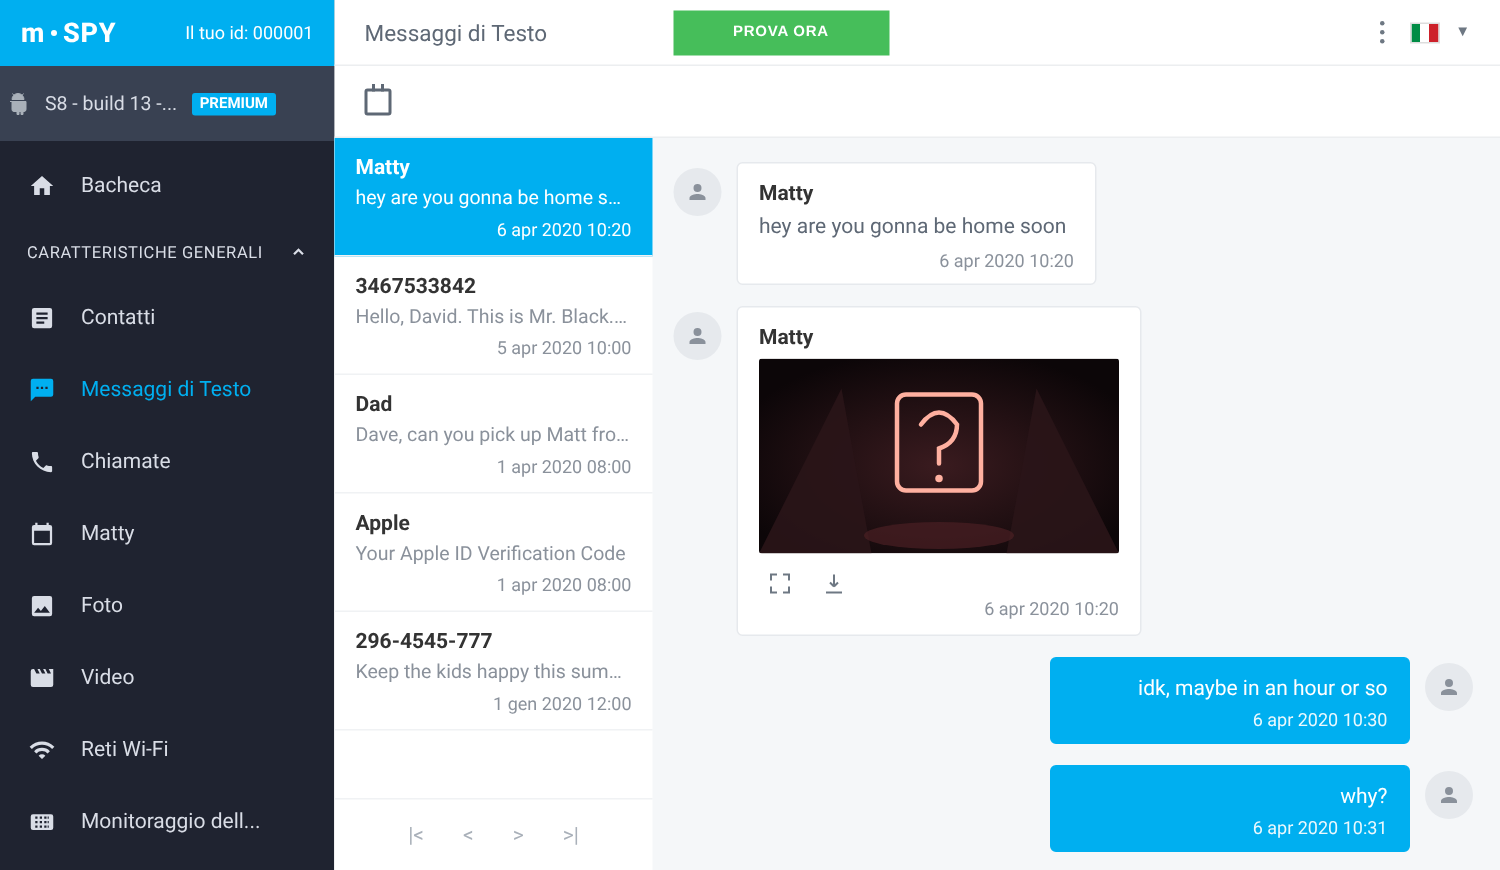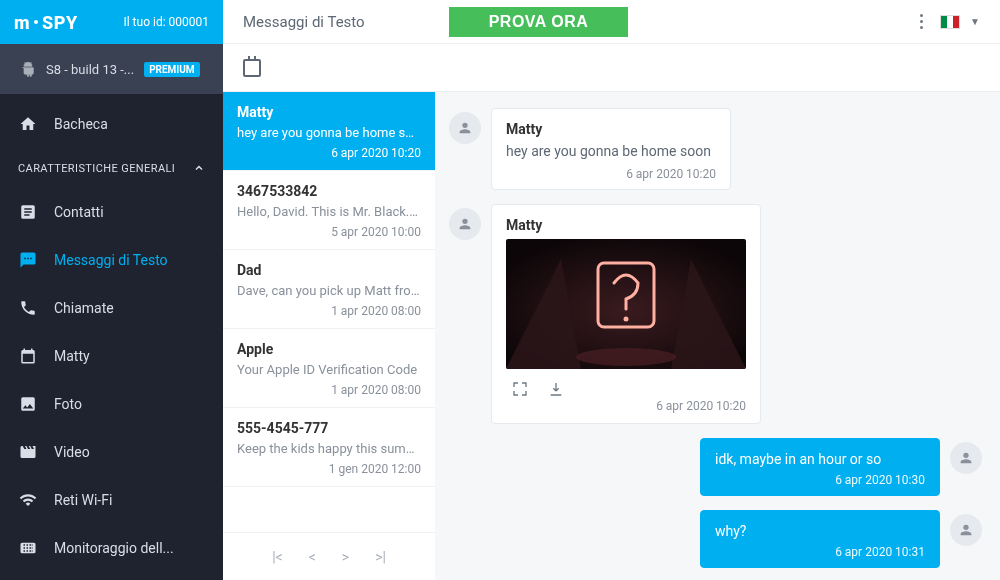--- a/index.html
+++ b/index.html
@@ -5,35 +5,35 @@
 * { box-sizing: border-box; margin: 0; padding: 0; }
 html, body { width: 1000px; height: 580px; overflow: hidden; font-family: -apple-system, BlinkMacSystemFont, "Segoe UI", Roboto, Arial, sans-serif; }
 .app { display: flex; width: 100%; height: 100%; }
 
 
 .sidebar { width: 223px; background: #1f2330; color: #fff; display: flex; flex-direction: column; flex-shrink: 0; }
 .sidebar-top { background: #00aff0; height: 44px; display: flex; align-items: center; padding: 0 14px; }
 .logo { font-weight: 800; font-size: 18px; letter-spacing: 0.5px; display: flex; align-items: center; gap: 2px; }
 .logo .dot { width: 4px; height: 4px; background: #fff; border-radius: 50%; display: inline-block; margin: 0 2px; }
 .user-id { margin-left: auto; font-size: 12px; text-align: center; }
-.device-bar { background: #394152; height: 50px; display: flex; align-items: center; padding: 0 20px; gap: 10px; font-size: 13px; color: #d9dde6; }
+.device-bar { background: #394152; height: 50px; display: flex; align-items: center; padding: 0 4px; gap: 10px; font-size: 13px; color: #d9dde6; }
 .device-bar .badge { background: #00aff0; color: #fff; font-size: 10px; padding: 2px 5px; border-radius: 2px; font-weight: 700; }
 .nav { flex: 1; overflow-y: auto; padding-top: 6px; }
 .nav-item { display: flex; align-items: center; gap: 16px; padding: 0 18px; height: 48px; font-size: 14px; color: #d9dde6; cursor: pointer; }
 .nav-item.active { color: #00aff0; }
 .nav-item .ico { width: 20px; height: 20px; display: flex; align-items: center; justify-content: center; flex-shrink: 0; }
 .nav-section { display: flex; align-items: center; padding: 0 18px; height: 40px; font-size: 11px; font-weight: 400; letter-spacing: 0.4px; color: #d9dde6; text-transform: uppercase; cursor: pointer; }
 .nav-section .chev { margin-left: auto; }
 .nav-label { white-space: nowrap; overflow: hidden; text-overflow: ellipsis; }
 
 
 .main { flex: 1; display: flex; flex-direction: column; background: #fff; min-width: 0; }
 .topbar { height: 44px; border-bottom: 1px solid #eceef0; display: flex; align-items: center; padding: 0 20px; gap: 14px; }
 .page-title { font-size: 15px; color: #5e6875; font-weight: 400; }
-.cta { margin-left: auto; background: #46be5a; color: #fff; font-weight: 700; font-size: 16px; letter-spacing: 0.5px; border: none; height: 30px; padding: 0 40px; cursor: pointer; }
+.cta { margin-left: auto; background: #46be5a; color: #fff; font-weight: 700; font-size: 10px; letter-spacing: 0.5px; border: none; height: 30px; padding: 0 40px; cursor: pointer; }
 .tb-right { margin-left: auto; display: flex; align-items: center; gap: 10px; }
 .flag { width: 20px; height: 14px; display: inline-block; background: linear-gradient(to right, #008C45 33.3%, #fff 33.3%, #fff 66.6%, #CD212A 66.6%); border: 1px solid #ddd; }
 .dots { width: 18px; height: 18px; display: flex; flex-direction: column; align-items: center; justify-content: center; gap: 3px; cursor: pointer; }
 .dots span { width: 3px; height: 3px; background: #6e7883; border-radius: 50%; }
 .caret-down { font-size: 10px; color: #6e7883; }
 
 .toolbar { height: 48px; display: flex; align-items: center; padding: 0 20px; border-bottom: 1px solid #eceef0; }
 .cal-icon { width: 18px; height: 18px; border: 2px solid #5e6875; border-radius: 2px; position: relative; cursor: pointer; }
 .cal-icon::before, .cal-icon::after { content: ''; position: absolute; top: -5px; width: 2px; height: 5px; background: #5e6875; }
 .cal-icon::before { left: 3px; } .cal-icon::after { right: 3px; }
@@ -56,21 +56,21 @@
 
 .messages { flex: 1; overflow-y: auto; padding: 16px 18px 0 14px; position: relative; min-width: 0; }
 .msg-row { display: flex; align-items: flex-start; gap: 10px; margin-bottom: 14px; }
 .msg-row.sent { flex-direction: row-reverse; }
 .avatar { width: 32px; height: 32px; border-radius: 50%; background: #e6e9ed; display: flex; align-items: center; justify-content: center; color: #8a919b; flex-shrink: 0; margin-top: 4px; }
 .bubble { background: #fff; border: 1px solid #e6e9ed; border-radius: 4px; padding: 12px 14px 8px; max-width: 400px; min-width: 240px; position: relative; }
 .msg-row.sent .bubble { background: #00aff0; color: #fff; border-color: #00aff0; }
 .bubble.image-bubble { padding-bottom: 10px; }
 .bubble-name { font-weight: 700; font-size: 14px; margin-bottom: 6px; color: #333; }
 .bubble-text { font-size: 14px; color: #5e6875; margin-bottom: 8px; }
-.msg-row.sent .bubble-text { color: #fff; margin-bottom: 6px; }
+.msg-row.sent .bubble-text { color: #fff; margin-bottom: 6px; text-align: right; }
 .bubble-time { font-size: 12px; color: #8a919b; text-align: right; }
 .msg-row.sent .bubble-time { color: rgba(255,255,255,0.92); }
 .mms-img { width: 240px; height: 130px; border-radius: 2px; margin-bottom: 10px; overflow: hidden; }
 .img-actions { display: flex; gap: 18px; padding: 2px 6px 0; }
 .img-actions .ico { width: 18px; height: 18px; color: #6e7883; cursor: pointer; }
 
 .messages::-webkit-scrollbar { width: 10px; }
 .messages::-webkit-scrollbar-thumb { background: #c6ccd3; border-radius: 5px; }
 .nav::-webkit-scrollbar { width: 0; }
 
@@ -222,21 +222,21 @@
           <div class="conv-name">Dad</div>
           <div class="conv-preview">Dave, can you pick up Matt from schoo...</div>
           <div class="conv-time">1 apr 2020 08:00</div>
         </div>
         <div class="conv-item">
           <div class="conv-name">Apple</div>
           <div class="conv-preview">Your Apple ID Verification Code</div>
           <div class="conv-time">1 apr 2020 08:00</div>
         </div>
         <div class="conv-item">
-          <div class="conv-name">555-4545-777</div>
+          <div class="conv-name">296-4545-777</div>
           <div class="conv-preview">Keep the kids happy this summer with ...</div>
           <div class="conv-time">1 gen 2020 12:00</div>
         </div>
         <div class="pager">
           <span>|&lt;</span>
           <span>&lt;</span>
           <span>&gt;</span>
           <span>&gt;|</span>
         </div>
       </div>

